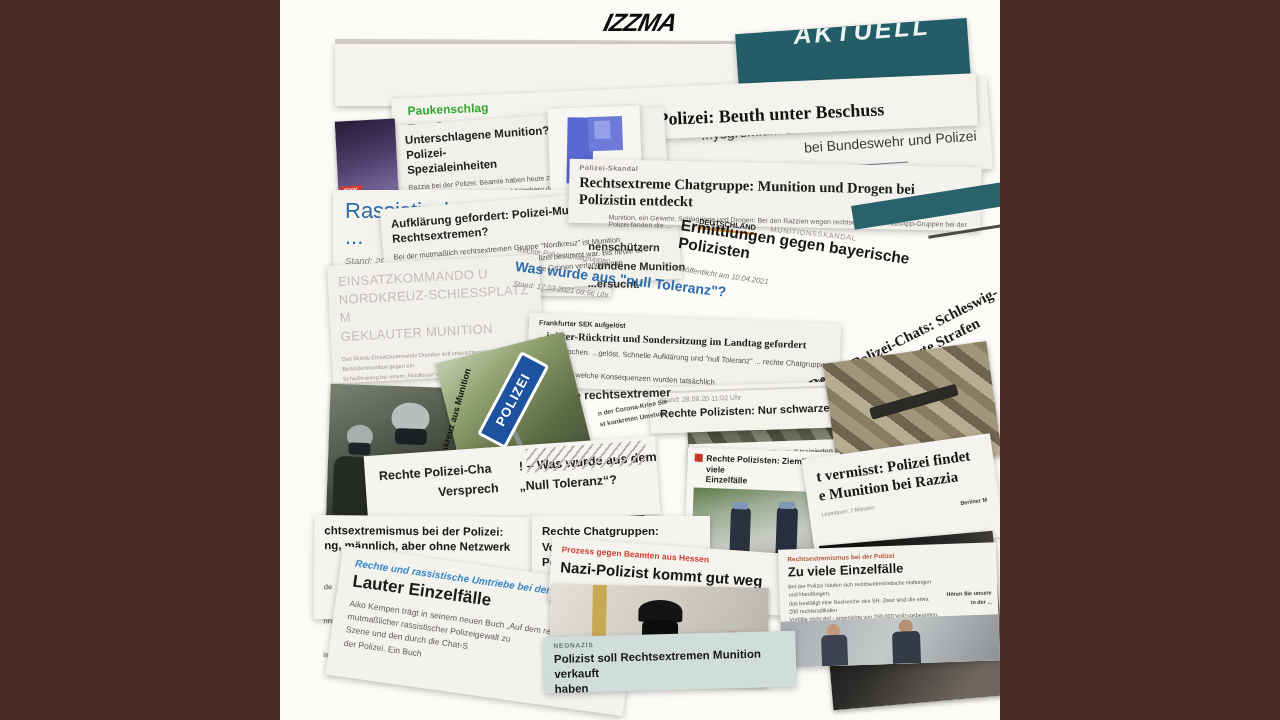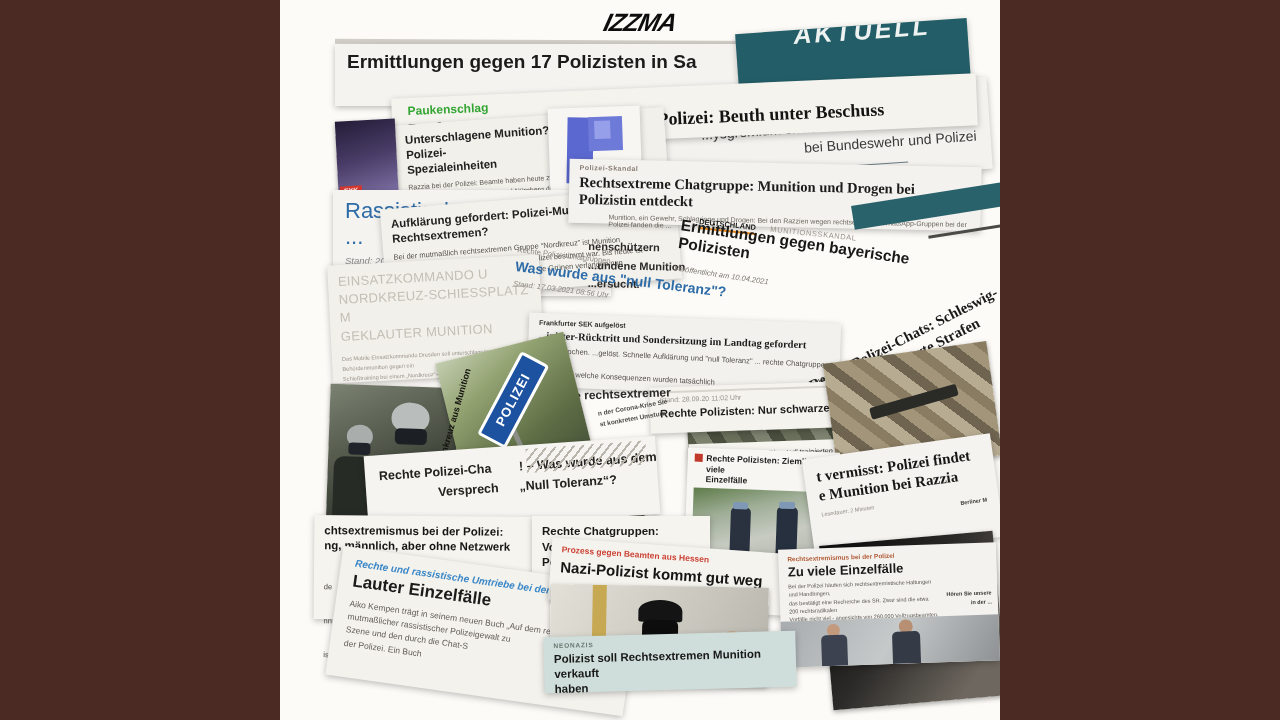--- a/index.html
+++ b/index.html
@@ -24,21 +24,20 @@
 <body>
 
 <div class="bar" style="left:0;"></div>
 <div class="bar" style="left:1000px;"></div>
 
 <div class="album">
 
   <div class="clip flat" style="left:55px;top:40px;width:432px;height:5px;background:#d2cfc8;transform:rotate(.3deg);"></div>
 
   <div class="clip" style="left:55px;top:44px;width:436px;height:62px;padding:7px 12px;background:#f5f3ef;">
-    <p style="font-size:19px;font-weight:bold;color:#1b1b1a;">Ermittlungen gegen 17 Polizisten in Sa</p>
   </div>
 
   <div class="clip" style="left:457px;top:26px;width:232px;height:62px;background:#235e68;transform:rotate(-4deg);overflow:hidden;">
     <span class="abs" style="top:-9px;left:58px;font-size:25px;font-weight:900;font-style:italic;color:#eef2f1;letter-spacing:3px;">AKTUELL</span>
   </div>
 
   <div class="clip" style="left:385px;top:88px;width:325px;height:92px;background:#f4f2ee;transform:rotate(-4deg);padding:30px 14px 0 0;text-align:right;">
     <p style="font-size:14px;color:#3a3a3a;">...ysgremium sieht rechtsextreme Strukturen</p>
     <p style="font-size:14px;color:#3a3a3a;margin-top:4px;">bei Bundeswehr und Polizei</p>
     <div style="display:inline-block;width:52px;border-top:1px solid #6a7b82;margin:10px 70px 0 0;"></div>

